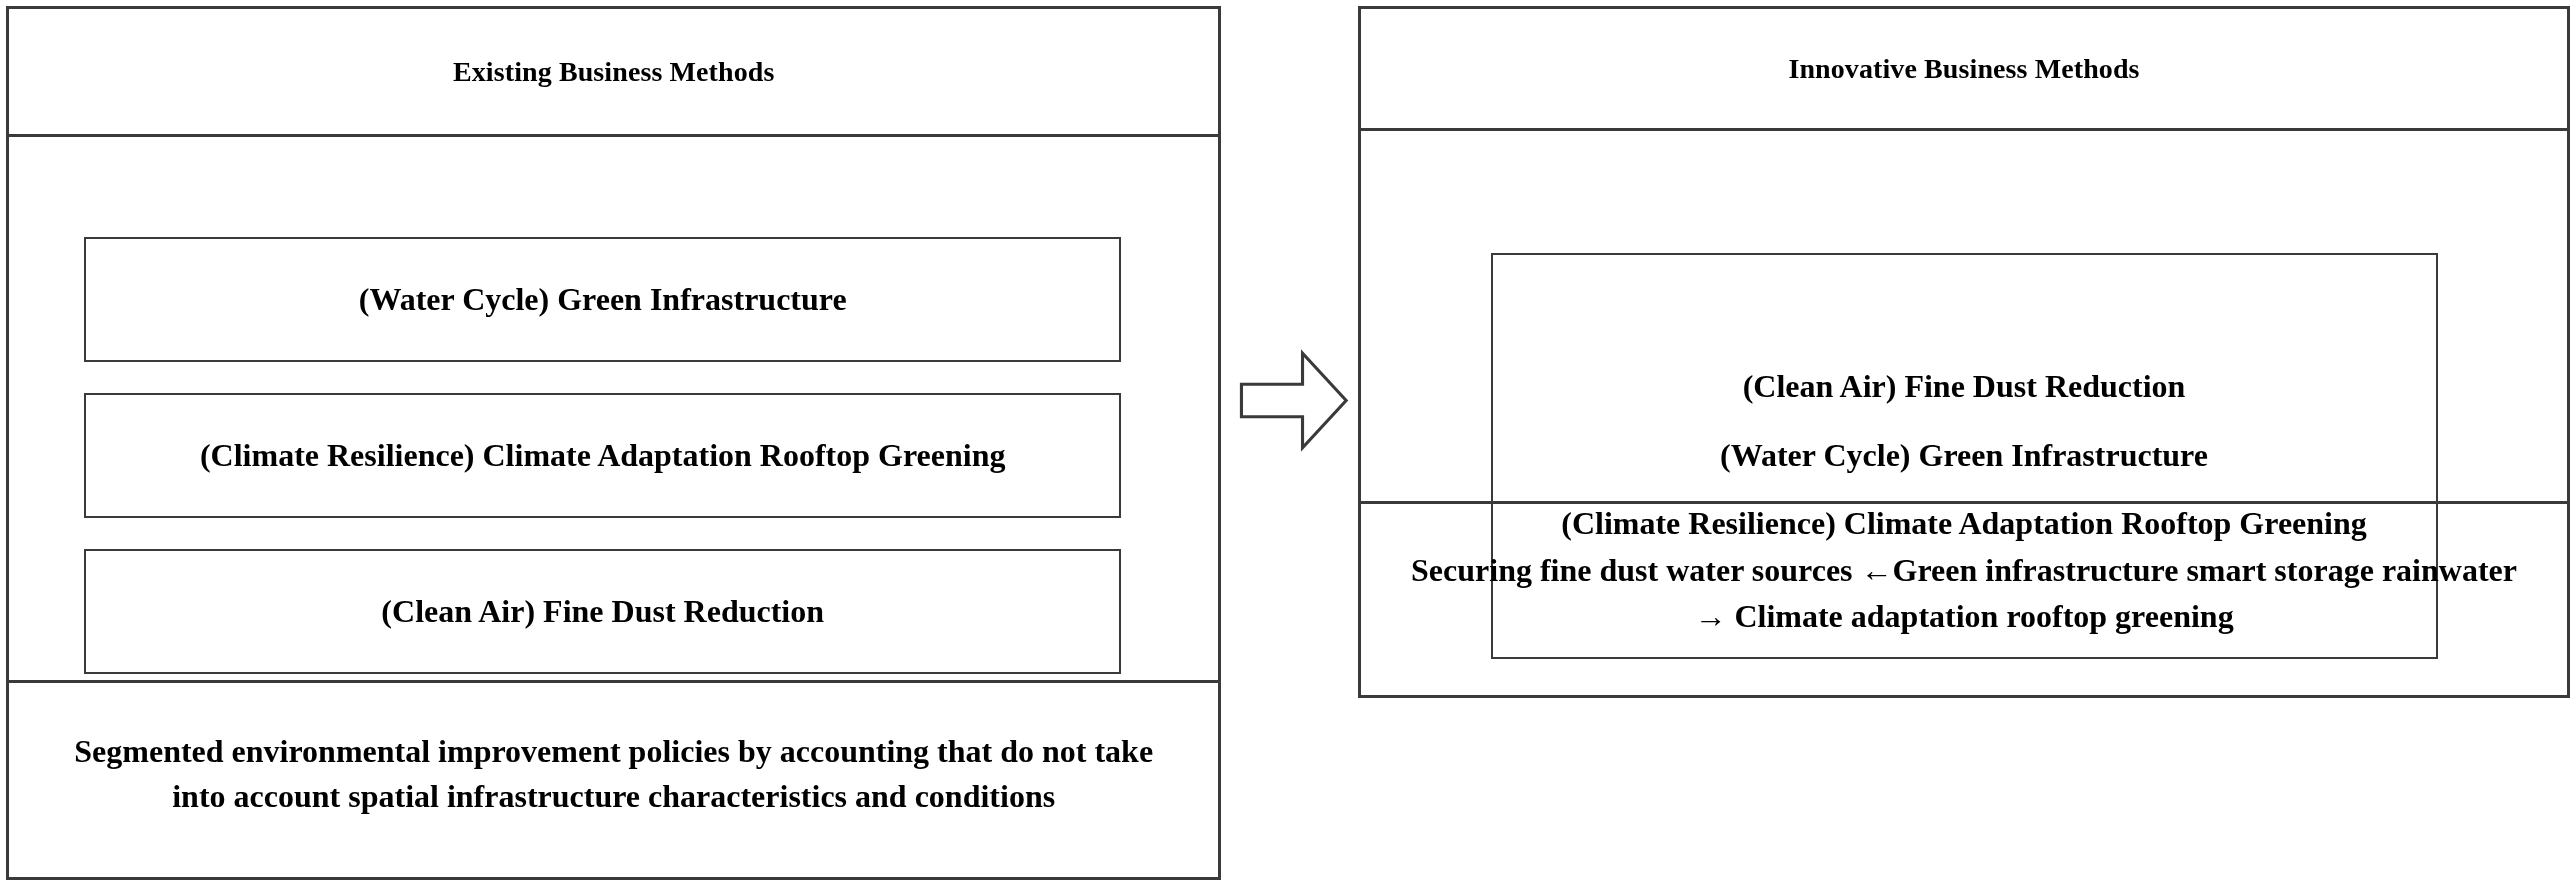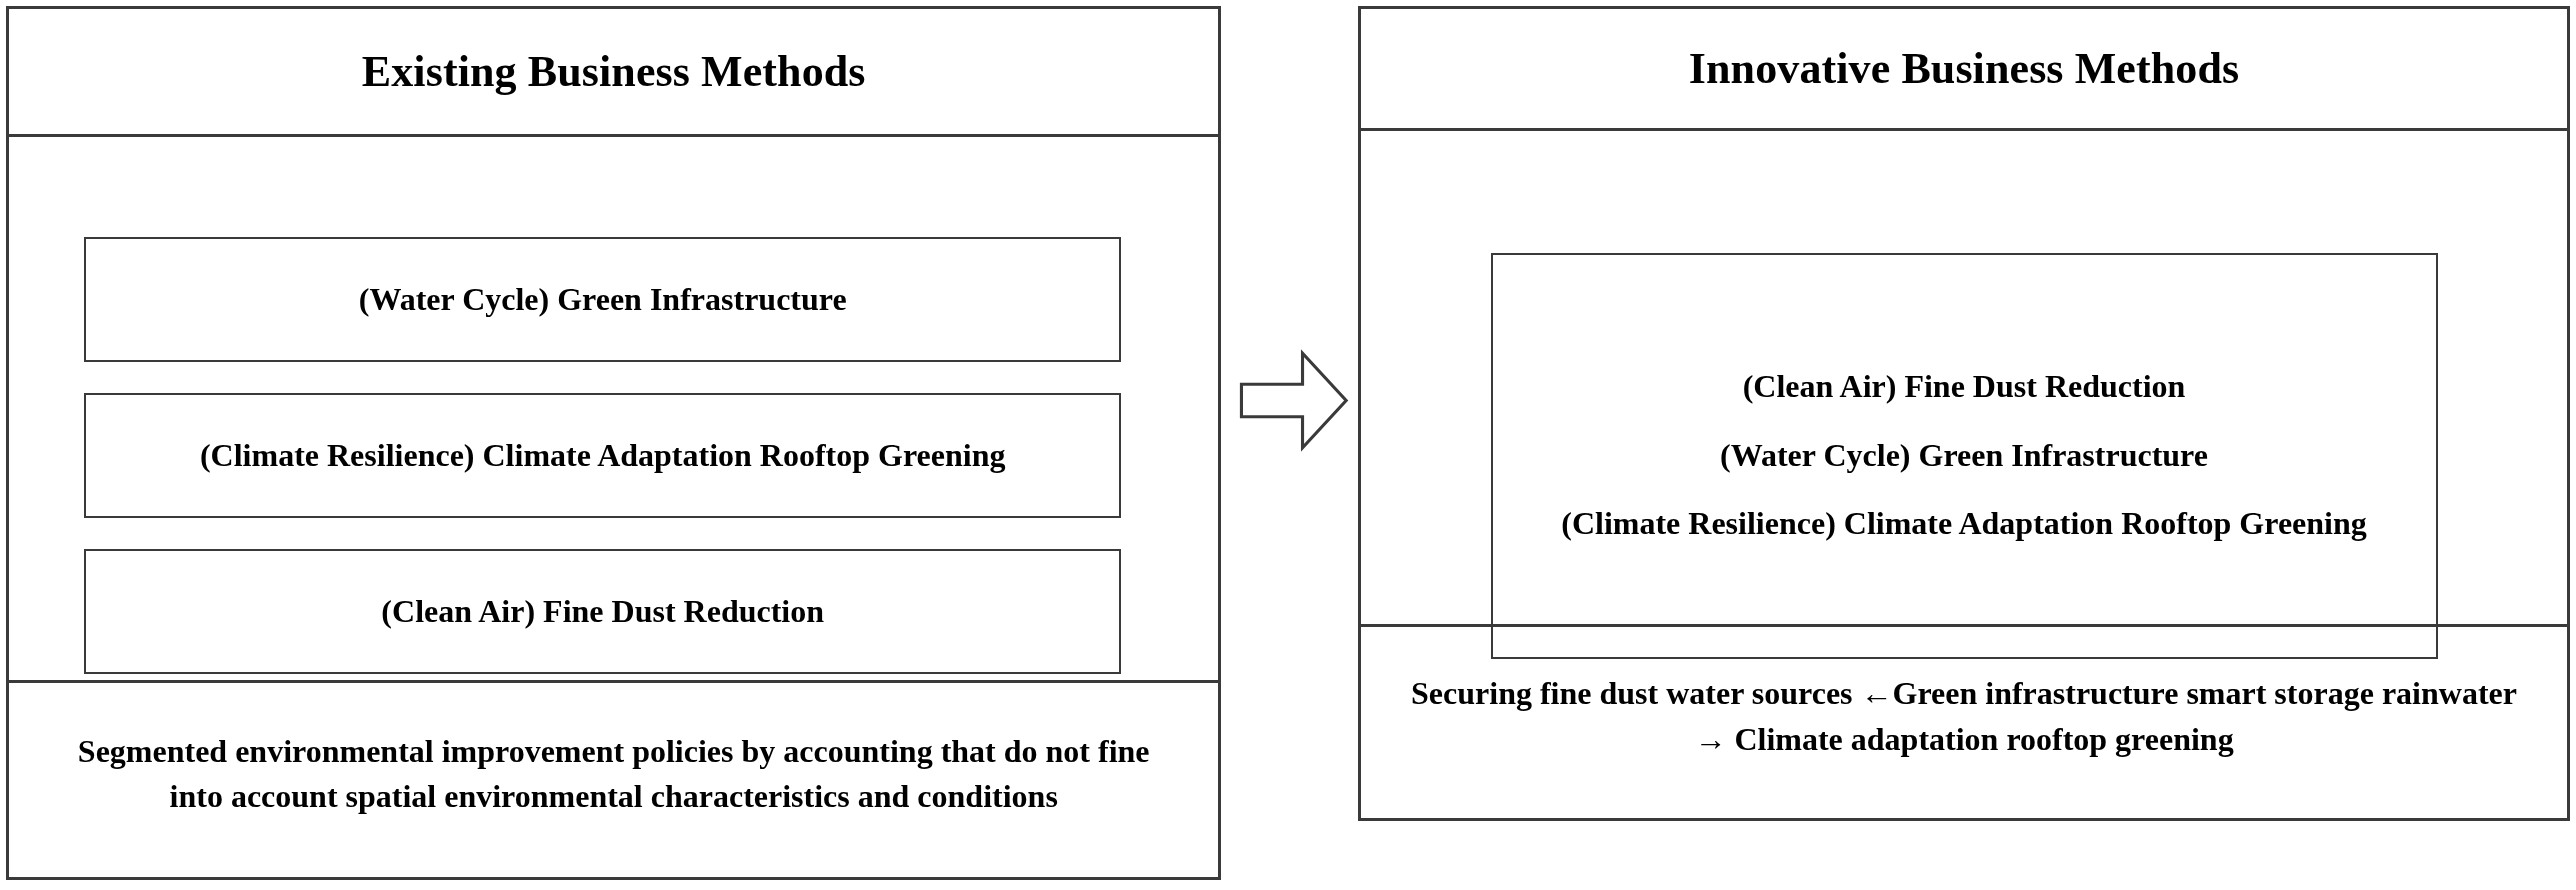--- a/index.html
+++ b/index.html
@@ -32,41 +32,41 @@
     left: 6.2px;
     top: 6.2px;
     width: 1215px;
     height: 874px;
   }
 
   .panel-right {
     left: 1358px;
     top: 6.2px;
     width: 1212px;
-    height: 815px;
+    height: 692px;
   }
 
   
   .panel-header {
     position: absolute;
     left: 0;
     right: 0;
     top: 0;
     display: flex;
     align-items: center;
     justify-content: center;
     border-bottom: 3.1px solid #3a3a3a;
     box-sizing: border-box;
   }
   .panel-left .panel-header  { height: 128px; }
   .panel-right .panel-header { height: 122px; }
 
   .panel-title {
     font-weight: bold;
-    font-size: 44px;
+    font-size: 28px;
     letter-spacing: 0.1px;
     text-align: center;
     white-space: nowrap;
   }
 
   
   .panel-body {
     position: absolute;
     left: 0;
     right: 0;
@@ -206,21 +206,21 @@
         </div>
 
         <div class="method-box">
           <div class="method-label">(Clean Air) Fine Dust Reduction</div>
         </div>
 
       </div>
     </div>
 
     <div class="panel-footer">
-      <div class="footer-text">Segmented environmental improvement policies by accounting that do not fine into account spatial environmental characteristics and conditions</div>
+      <div class="footer-text">Segmented environmental improvement policies by accounting that do not take into account spatial infrastructure characteristics and conditions</div>
     </div>
 
   </div>
 
   <div class="arrow-connector">
     <svg viewBox="0 0 215 200" xmlns="http://www.w3.org/2000/svg" aria-hidden="true">
       <polygon points="28,74 126,74 126,24 196,100 126,176 126,126 28,126" fill="#ffffff" stroke="#3a3a3a" stroke-width="5" stroke-linejoin="miter"></polygon>
     </svg>
   </div>
 

